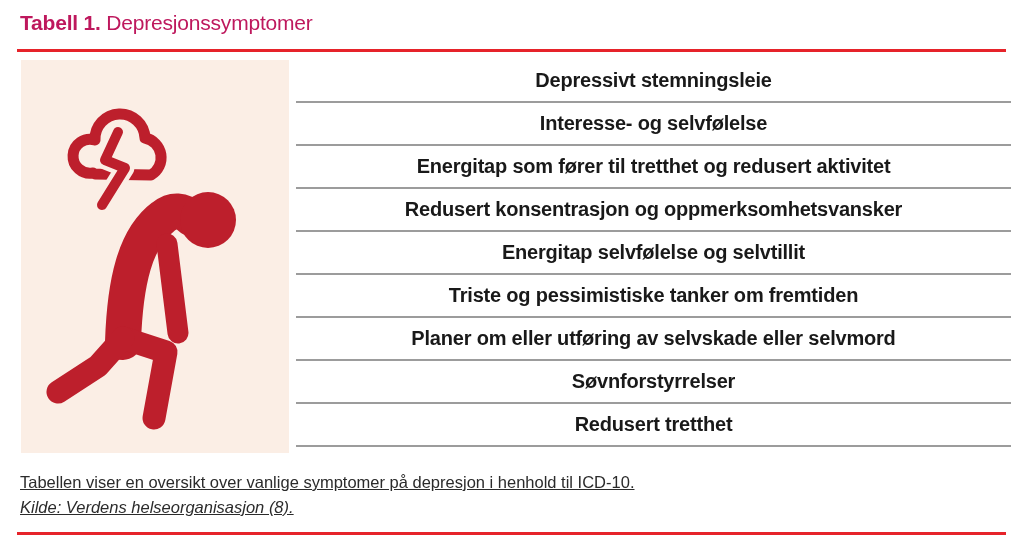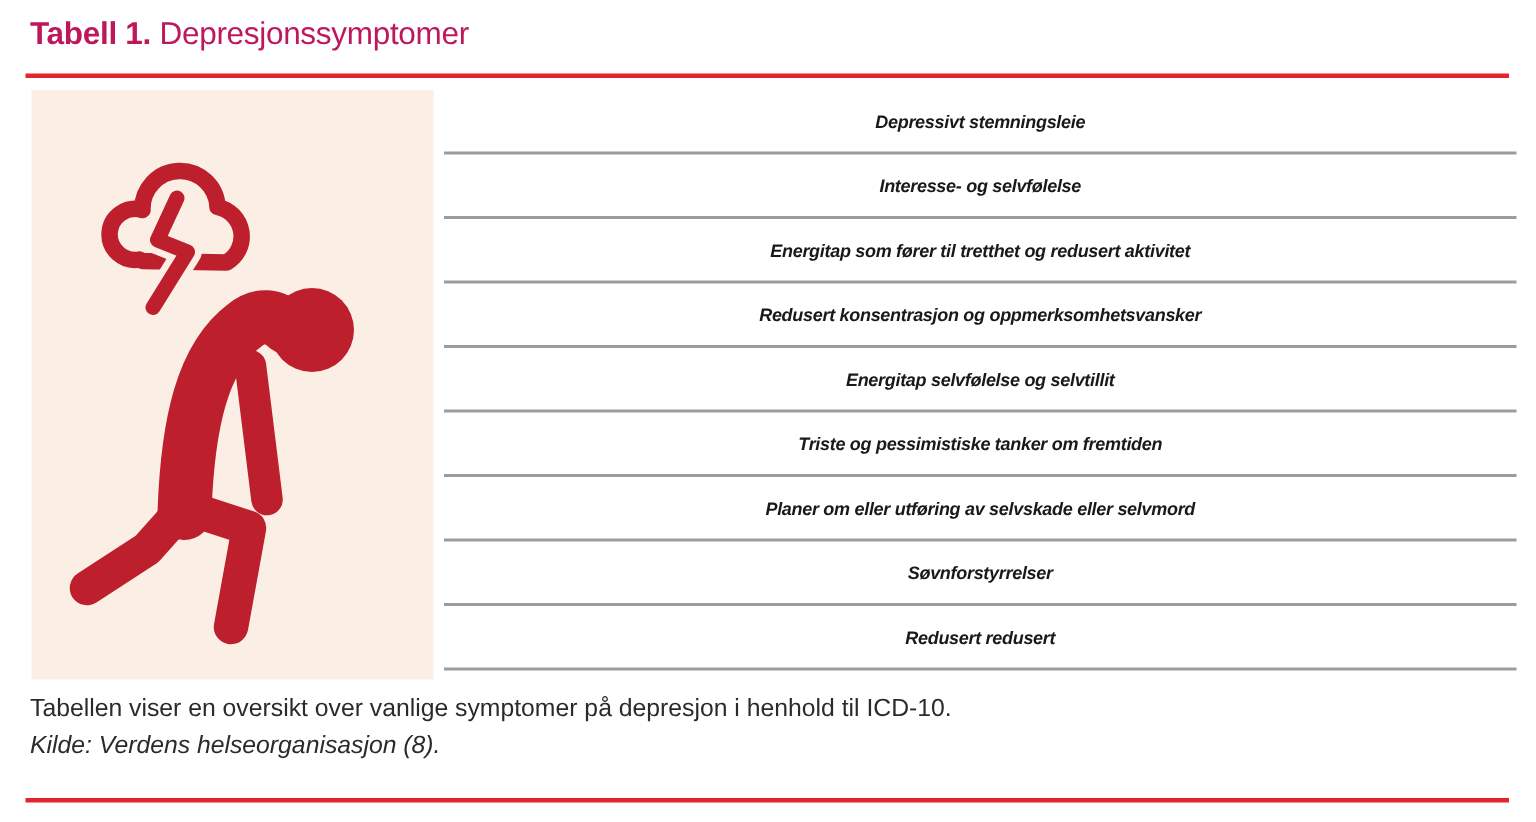--- a/index.html
+++ b/index.html
@@ -28,28 +28,27 @@
   }
   .illustration svg{display:block;width:268px;height:393px;color:var(--icon,#bd1f2c);}
   .symptom-table{
     position:absolute;left:296px;top:60px;width:715px;height:387px;
     display:flex;flex-direction:column;
   }
   .symptom-table .row{
     flex:1;
     display:flex;align-items:center;justify-content:center;
     border-bottom:2px solid var(--divider,#9c9c9c);
-    font-size:12px;font-weight:700;color:#191919;
+    font-size:20px;font-weight:700;color:#191919;
     letter-spacing:-0.2px;
     white-space:nowrap;
-    font-style:italic;
   }
   .caption{
-    position:absolute;left:20px;top:460px;width:960px;
-    font-size:16.5px;line-height:25px;color:#2b2b2b;
+    position:absolute;left:20px;top:470px;width:960px;
+    font-size:16.5px;line-height:25px;color:#2b2b2b;text-decoration:underline;
   }
   .caption .source{font-style:italic;}
 </style>
 </head>
 <body>
 
 <div class="page-title">
   <span class="bold">Tabell 1.</span>
   <span>Depresjonssymptomer</span>
 </div>
@@ -78,21 +77,21 @@
 
 <div class="symptom-table">
     <div class="row">Depressivt stemningsleie</div>
     <div class="row">Interesse- og selvfølelse</div>
     <div class="row">Energitap som fører til tretthet og redusert aktivitet</div>
     <div class="row">Redusert konsentrasjon og oppmerksomhetsvansker</div>
     <div class="row">Energitap selvfølelse og selvtillit</div>
     <div class="row">Triste og pessimistiske tanker om fremtiden</div>
     <div class="row">Planer om eller utføring av selvskade eller selvmord</div>
     <div class="row">Søvnforstyrrelser</div>
-    <div class="row">Redusert redusert</div>
+    <div class="row">Redusert tretthet</div>
   </div>
 
 <div class="caption">
   <div>Tabellen viser en oversikt over vanlige symptomer på depresjon i henhold til ICD-10.</div>
   <div class="source">Kilde: Verdens helseorganisasjon (8).</div>
 </div>
 
 <div class="rule-red rule-bottom"></div>
 
 </body></html>

